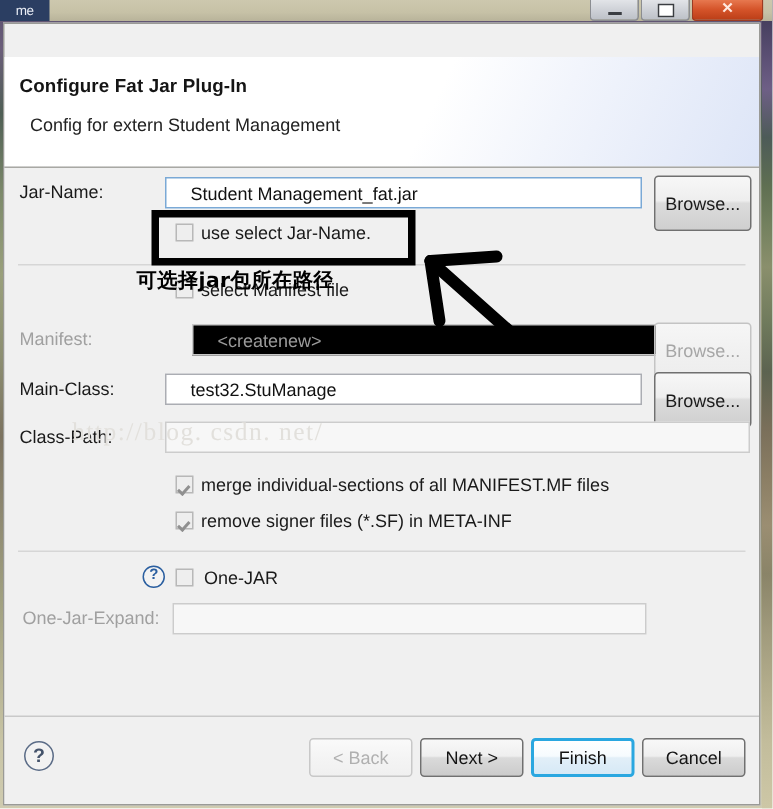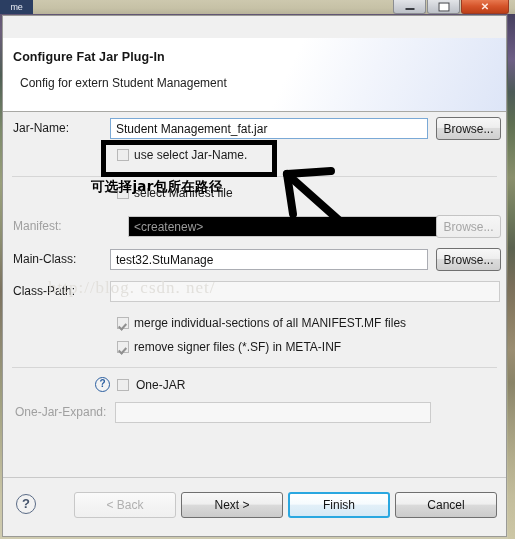--- a/index.html
+++ b/index.html
@@ -159,41 +159,41 @@
     position: absolute;
     left: 107px;
     width: 318px;
     height: 21px;
     box-sizing: border-box;
     border: 1px solid #abadb3;
     background: #ffffff;
     font-family: "Liberation Sans", sans-serif;
     font-size: 12px;
     color: #111111;
-    padding: 0 5px;
+    padding: 0 16px;
     line-height: 19px;
     outline: none;
   }
   .finput.focused { border-color: #7aa9d6; }
   .finput.disabled {
     background: #000000;
     border-color: #c8c8c8;
     color: #9b9b9b;
     margin-left: 18px;
   }
   .finput.empty-disabled {
     background: #f7f7f7;
     border-color: #cccccc;
   }
 
   .browse-btn {
     position: absolute;
     left: 433px;
     width: 65px;
-    height: 23px;
+    height: 37px;
     box-sizing: border-box;
     border: 1px solid #707070;
     border-radius: 3px;
     background: linear-gradient(180deg, #f7f7f7 0%, #eeeeee 45%, #dcdcdc 50%, #cfcfcf 100%);
     font-family: "Liberation Sans", sans-serif;
     font-size: 12px;
     color: #1a1a1a;
     cursor: default;
     padding: 0;
   }
@@ -323,21 +323,21 @@
     box-sizing: border-box;
     background: #f2f2f2;
   }
   .btnbar {
     position: absolute;
     right: 9px; top: 14px;
     display: flex;
     gap: 5px;
   }
   .wbtn {
-    width: 102px; height: 26px;
+    width: 69px; height: 26px;
     box-sizing: border-box;
     border: 1px solid #707070;
     border-radius: 3px;
     background: linear-gradient(180deg, #f8f8f8 0%, #efefef 46%, #dadada 51%, #cbcbcb 100%);
     font-family: "Liberation Sans", sans-serif;
     font-size: 12px;
     color: #151515;
     cursor: default;
     padding: 0;
   }

